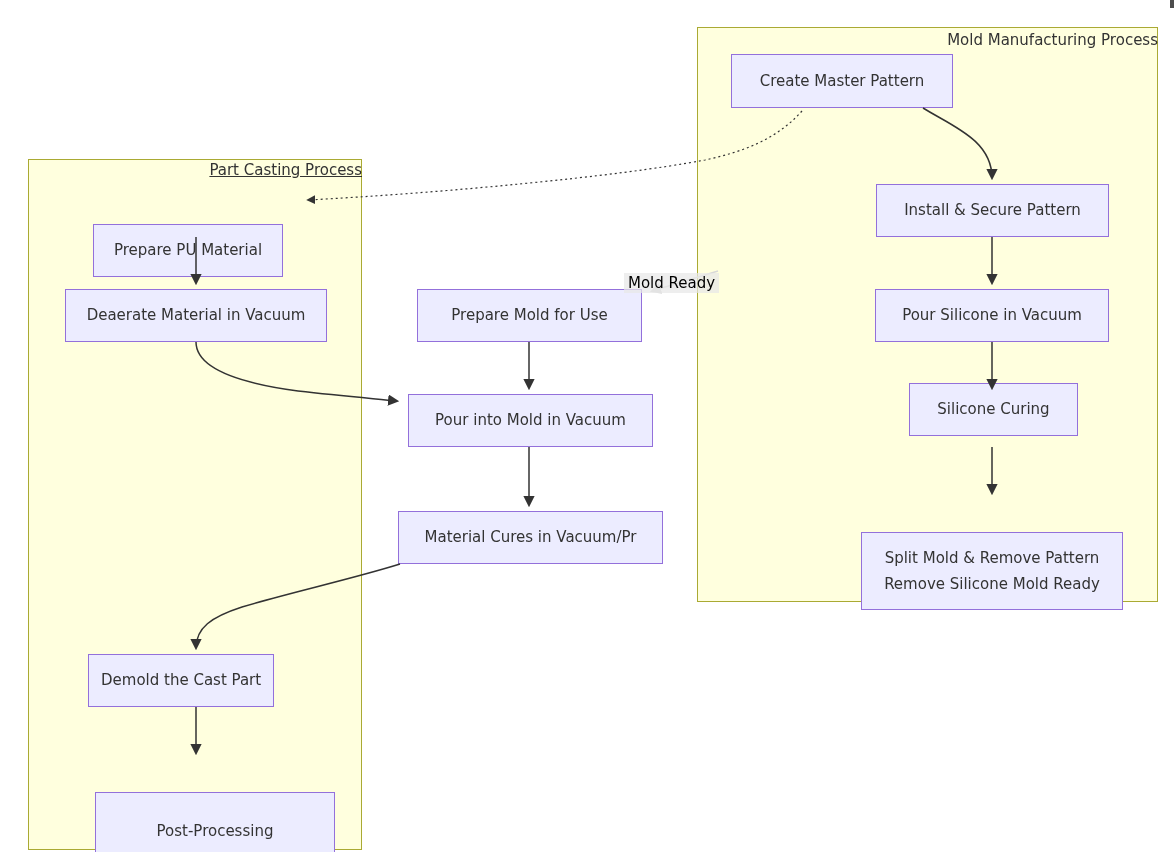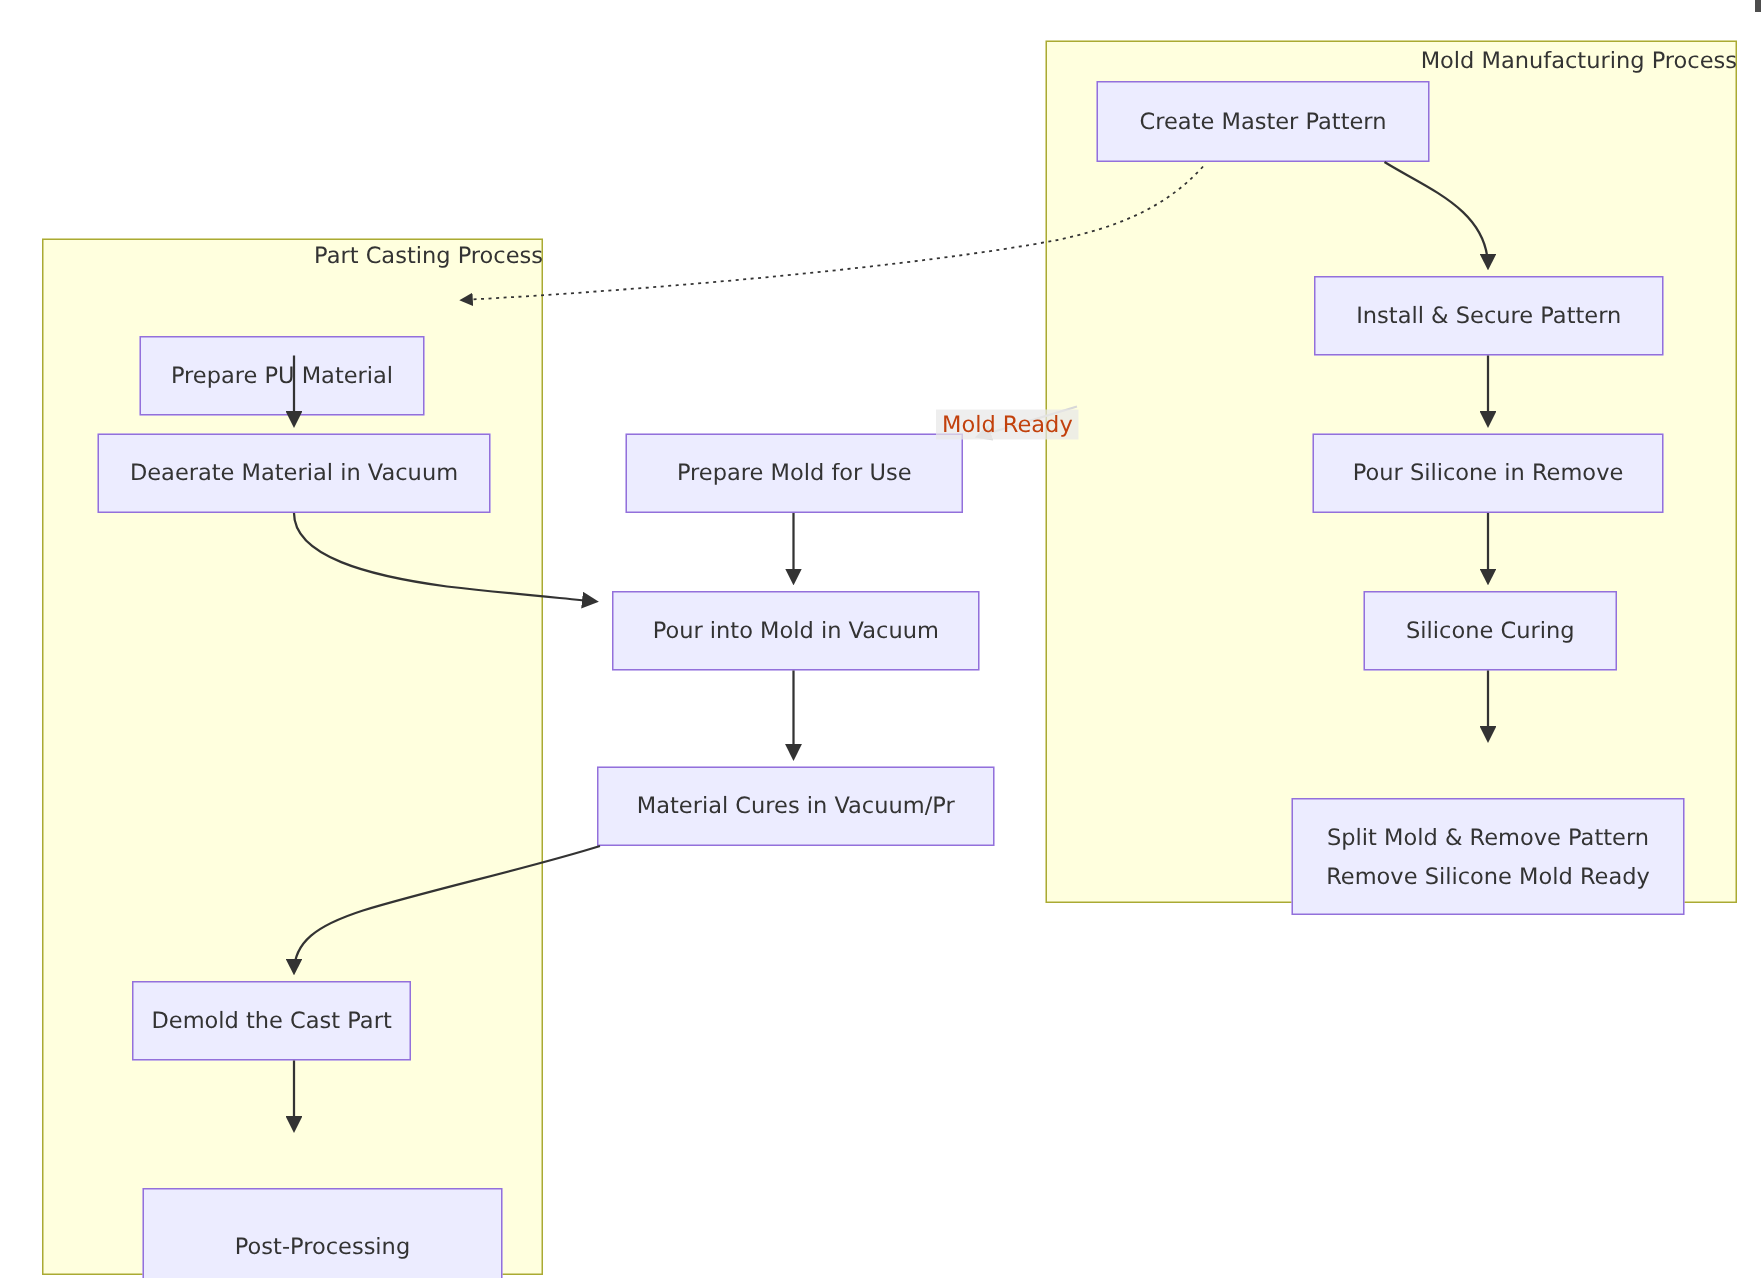--- a/index.html
+++ b/index.html
@@ -13,43 +13,43 @@
     position:absolute;background:#ECECFF;border:1px solid #9370DB;box-sizing:border-box;
     font-size:15px;color:#333;text-align:center;white-space:nowrap;overflow:hidden;
     padding:0 12px;z-index:3;
   }
   .node.single{line-height:51px;}
   .node.tall{line-height:52px;}
   .node.multi{display:flex;flex-direction:column;justify-content:center;padding:0 12px;margin-top:33px;}
   .node.multi .line{text-align:center;white-space:nowrap;overflow:hidden;line-height:26px;}
   .edges-layer{position:absolute;left:0;top:0;z-index:4;pointer-events:none;}
   .edge-label{
-    position:absolute;z-index:5;font-size:15px;color:#c2410c;
+    position:absolute;z-index:5;font-size:15px;color:#000000;
     background:rgba(232,232,232,0.72);padding:1px 4px;white-space:nowrap;
   }
   .corner-artifact{position:absolute;left:1170px;top:0;width:4px;height:8px;background:#4d4d4d;z-index:6;}
 </style>
 </head>
 <body>
 
 <div class="canvas">
 
   <div class="subgraph" style="left:697px;top:27px;width:461px;height:575px;"></div>
   <div class="subgraph-title" style="left:697px;top:31px;width:461px;">Mold Manufacturing Process</div>
 
   <div class="subgraph" style="left:28px;top:159px;width:334px;height:691px;"></div>
-  <div class="subgraph-title" style="left:28px;top:161px;width:334px;">Part Casting Process</div>
+  <div class="subgraph-title" style="left:28px;top:161px;width:334px;text-decoration:underline;">Part Casting Process</div>
 
   <div class="node tall" style="left:731px;top:54px;width:222px;height:54px;">Create Master Pattern</div>
 
   <div class="node single" style="left:876px;top:184px;width:233px;height:53px;">Install &amp; Secure Pattern</div>
 
-  <div class="node single" style="left:875px;top:289px;width:234px;height:53px;">Pour Silicone in Remove</div>
+  <div class="node single" style="left:875px;top:289px;width:234px;height:53px;">Pour Silicone in Vacuum</div>
 
-  <div class="node single" style="left:909px;top:394px;width:169px;height:53px;">Silicone Curing</div>
+  <div class="node single" style="left:909px;top:383px;width:169px;height:53px;">Silicone Curing</div>
 
   <div class="node multi" style="left:861px;top:499px;width:262px;height:78px;">
     <div class="line">Split Mold &amp; Remove Pattern</div>
     <div class="line">Remove Silicone Mold Ready</div>
   </div>
 
   <div class="node single" style="left:93px;top:184px;width:190px;height:53px;margin-top:40px;">Prepare PU Material</div>
 
   <div class="node single" style="left:65px;top:289px;width:262px;height:53px;">Deaerate Material in Vacuum</div>
 

